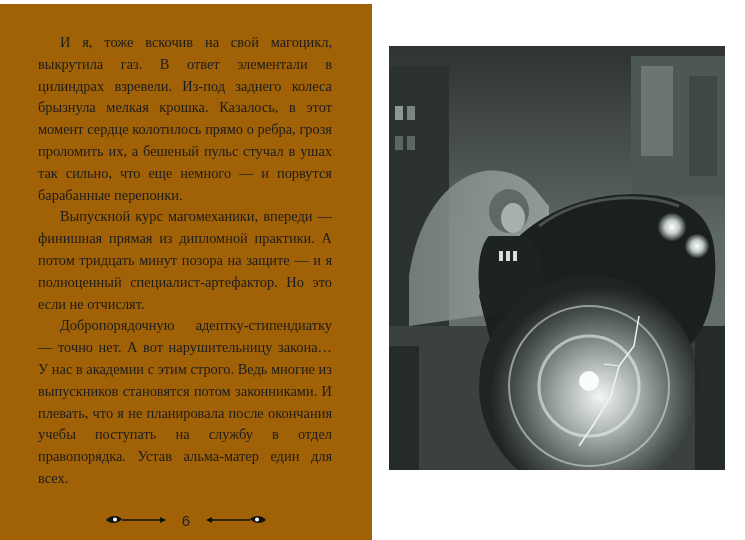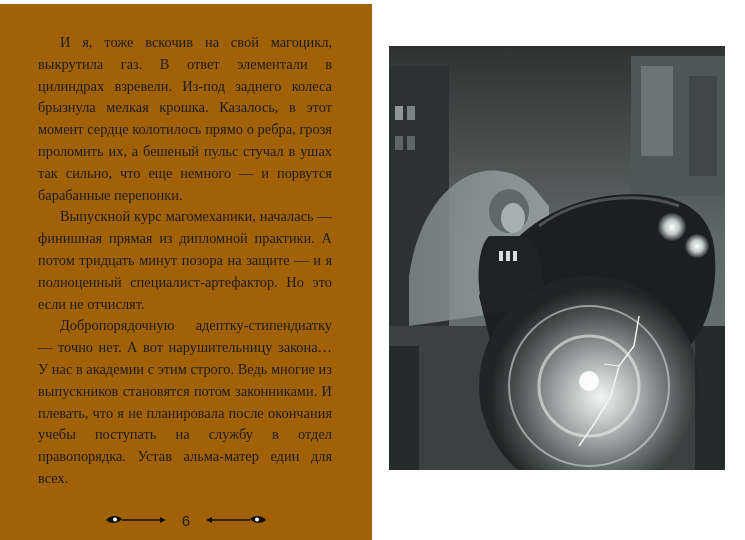--- a/index.html
+++ b/index.html
@@ -36,21 +36,21 @@
     background:#4a4f4e; overflow:hidden;
   }
   .illustration svg { display:block; width:100%; height:100%; }
 </style>
 </head>
 <body>
 
 <div class="page-left">
   <div class="text-block">
     <p>И я, тоже вскочив на свой магоцикл, выкрутила газ. В ответ элементали в цилиндрах взревели. Из-под заднего колеса брызнула мелкая крошка. Казалось, в этот момент сердце колотилось прямо о ребра, грозя проломить их, а бешеный пульс стучал в ушах так сильно, что еще немного — и порвутся барабанные перепонки.</p>
-    <p>Выпускной курс магомеханики, началась — финишная прямая из дипломной практики. А потом тридцать минут позора на защите — и я полноценный специалист-артефактор. Но это если не отчислят.</p>
+    <p>Выпускной курс магомеханики, впереди — финишная прямая из дипломной практики. А потом тридцать минут позора на защите — и я полноценный специалист-артефактор. Но это если не отчислят.</p>
     <p>Добропорядочную адептку-стипендиатку — точно нет. А вот нарушительницу закона… У нас в академии с этим строго. Ведь многие из выпускников становятся потом законниками. И плевать, что я не планировала после окончания учебы поступать на службу в отдел правопорядка. Устав альма-матер един для всех.</p>
 
   </div>
 
   <div class="folio">
     <svg class="ornament" viewBox="0 0 64 14">
       <path d="M2 7 C6 2,14 2,18 6 C14 11,6 11,2 7 Z" fill="#111"></path>
       <circle cx="11" cy="6.5" r="2" fill="#fff"></circle>
       <line x1="18" y1="7" x2="58" y2="7" stroke="#111" stroke-width="1.3"></line>
       <path d="M56 4 L62 7 L56 10 Z" fill="#111"></path>

